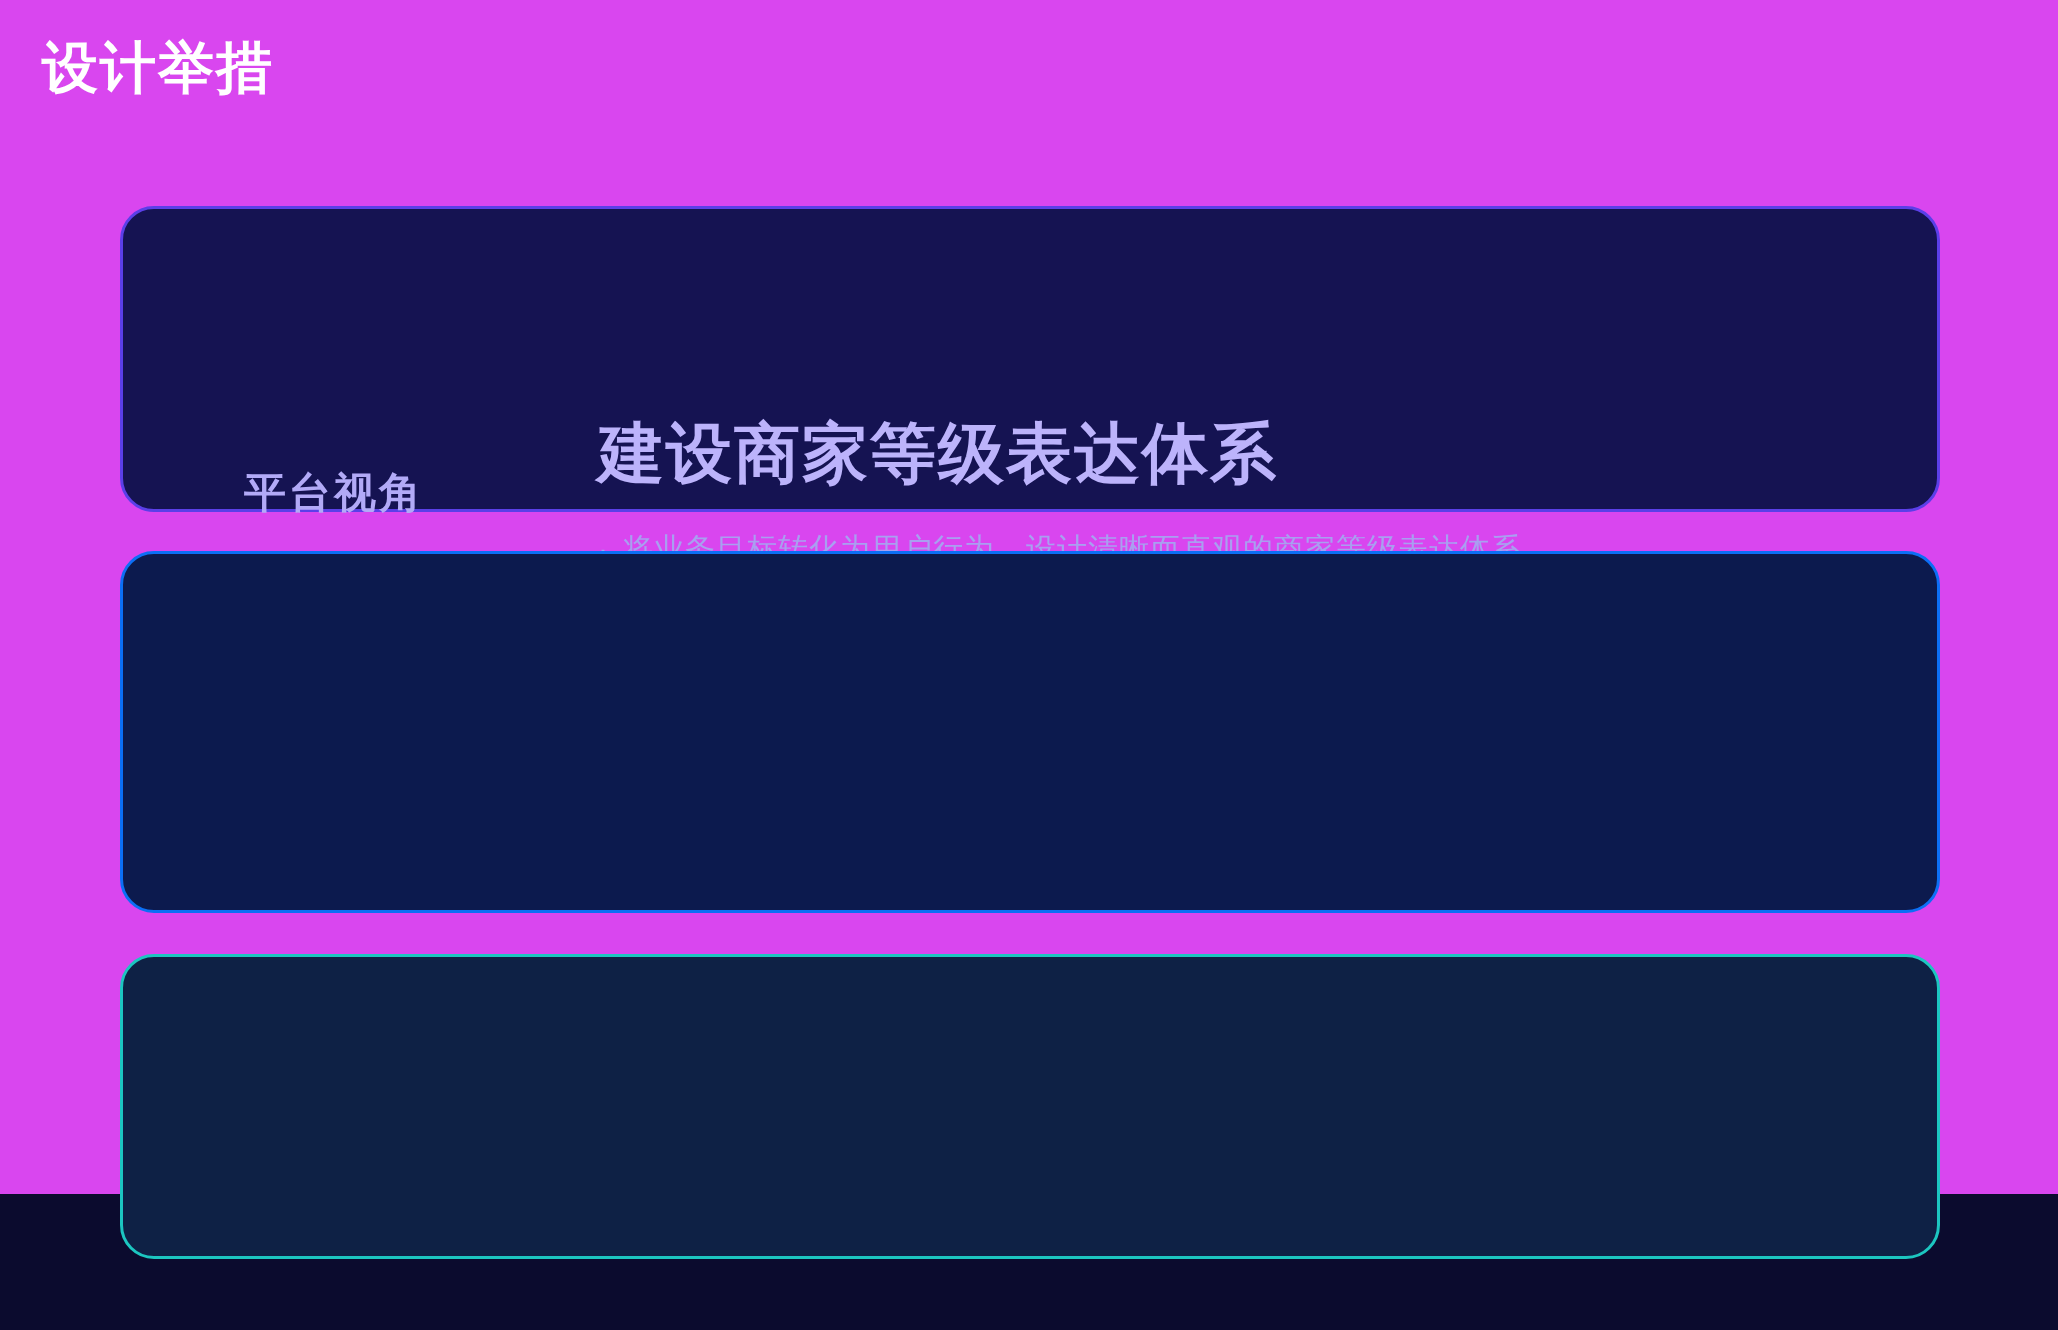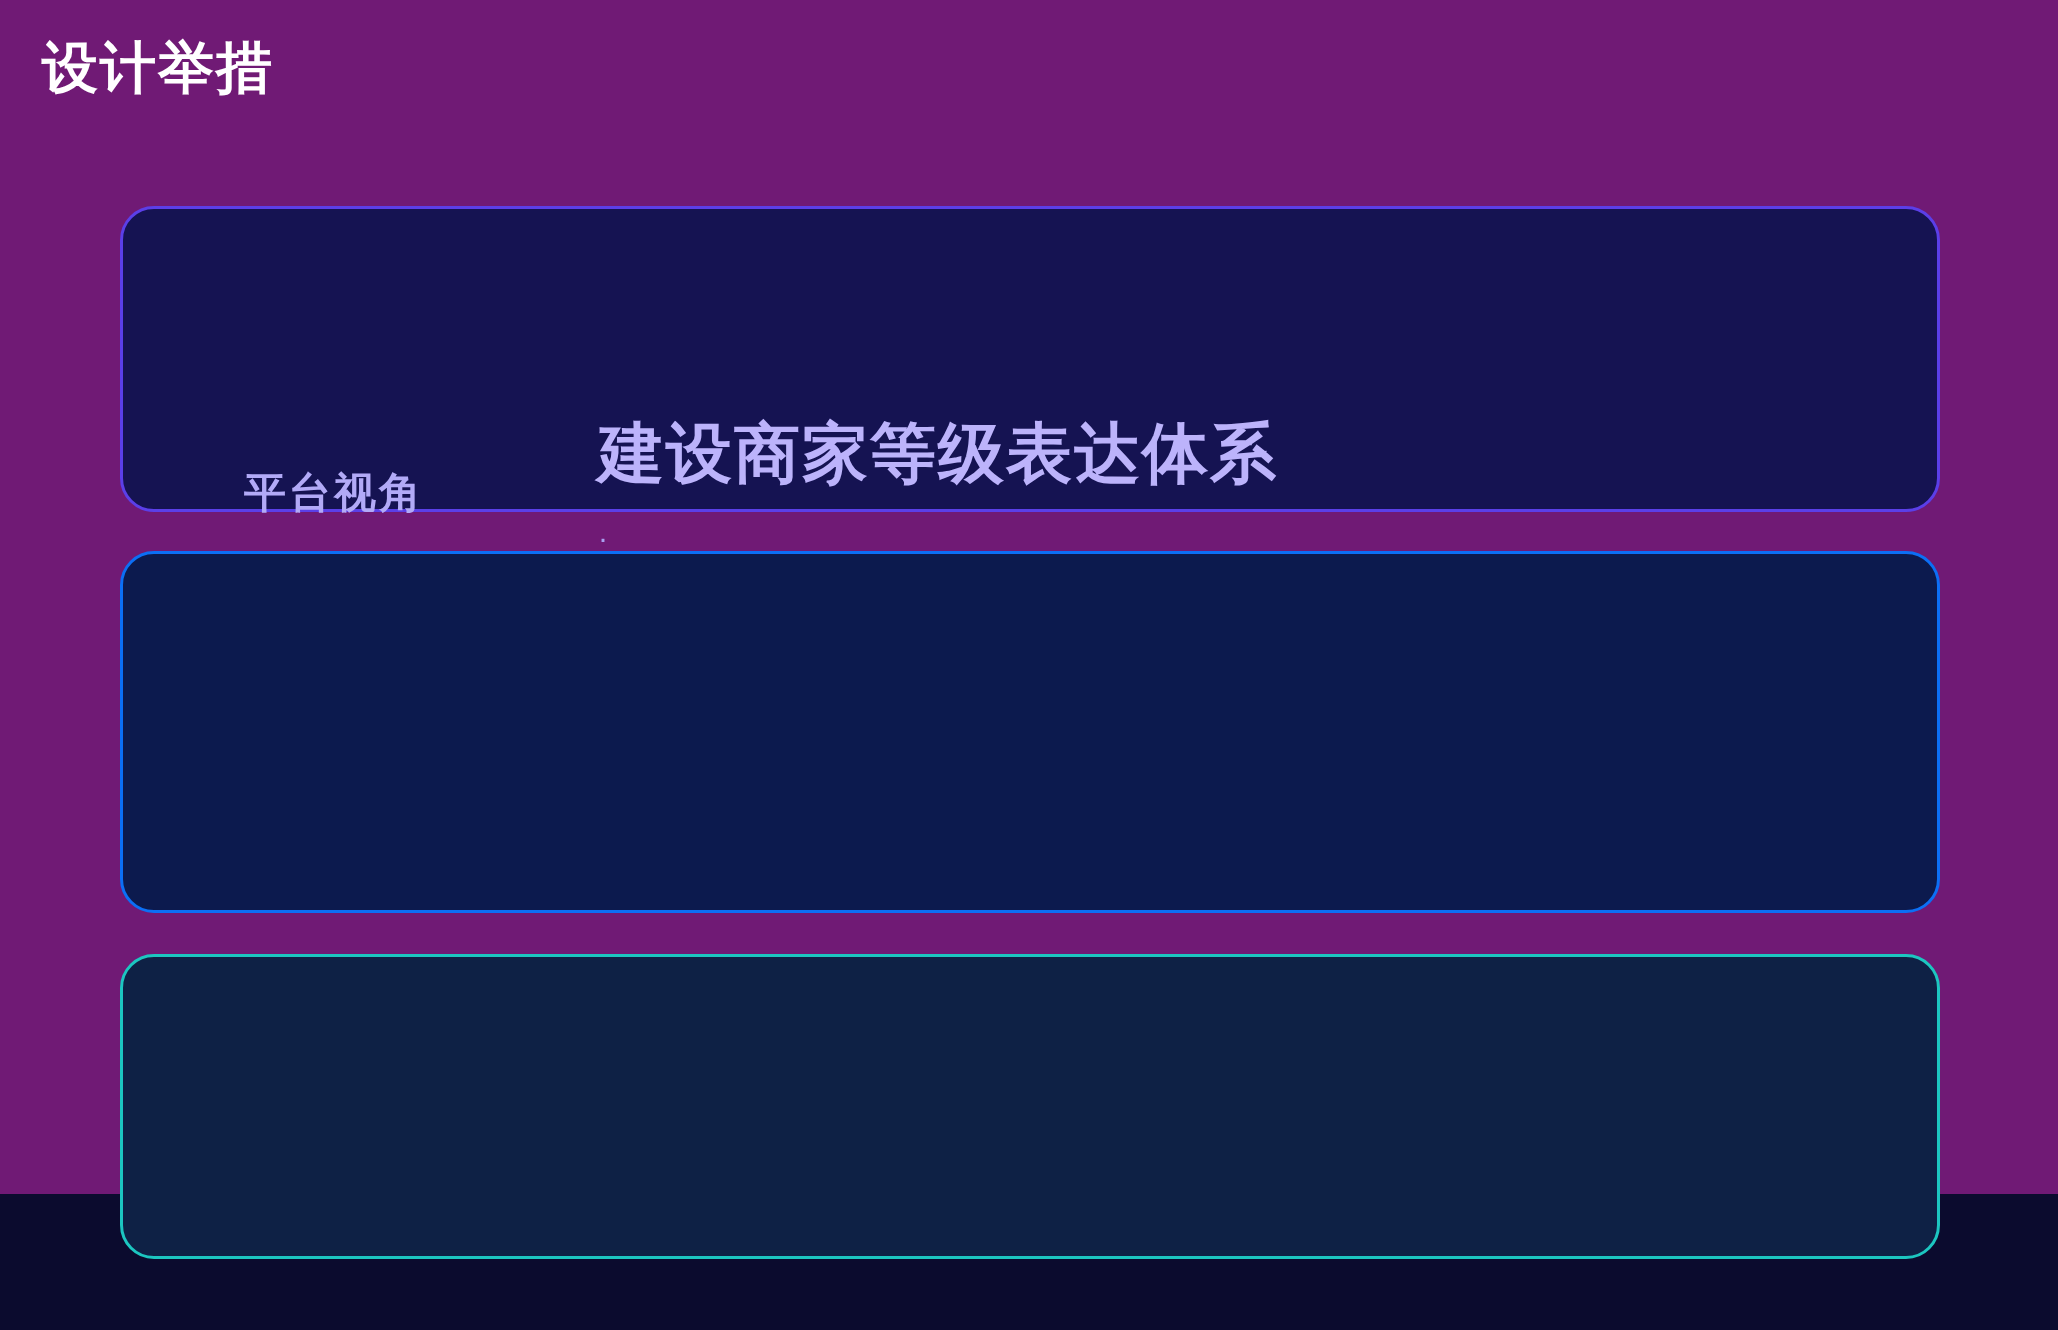--- a/index.html
+++ b/index.html
@@ -13,21 +13,21 @@
   body {
     background: #0b0b2e;
     font-family: "Liberation Sans", "DejaVu Sans", sans-serif;
     -webkit-font-smoothing: antialiased;
   }
 
   .slide {
     position: relative;
     width: 2058px;
     height: 1194px;
-    background: #701a75;
+    background: #d946ef;
   }
 
   
   .slide-title {
     position: absolute;
     left: 42px;
     top: 34px;
     font-size: 56px;
     font-weight: bold;
     color: #ffffff;
@@ -137,20 +137,21 @@
 
   <div class="slide-title">设计举措</div>
 
   <div class="card card-1">
     <div class="card-label">平台视角</div>
     <div class="card-body">
       <div class="card-heading">建设商家等级表达体系</div>
       <ul class="bullets">
         <li class="bullet">
           <span class="bullet-dot">·</span>
+          <span>将业务目标转化为用户行为，设计清晰而直观的商家等级表达体系</span>
         </li>
       </ul>
     </div>
   </div>
 
   <div class="card card-2">
     <div class="card-label">商家视角</div>
     <div class="card-body">
       <div class="card-heading">强化感知，明确路径</div>
       <ul class="bullets">

